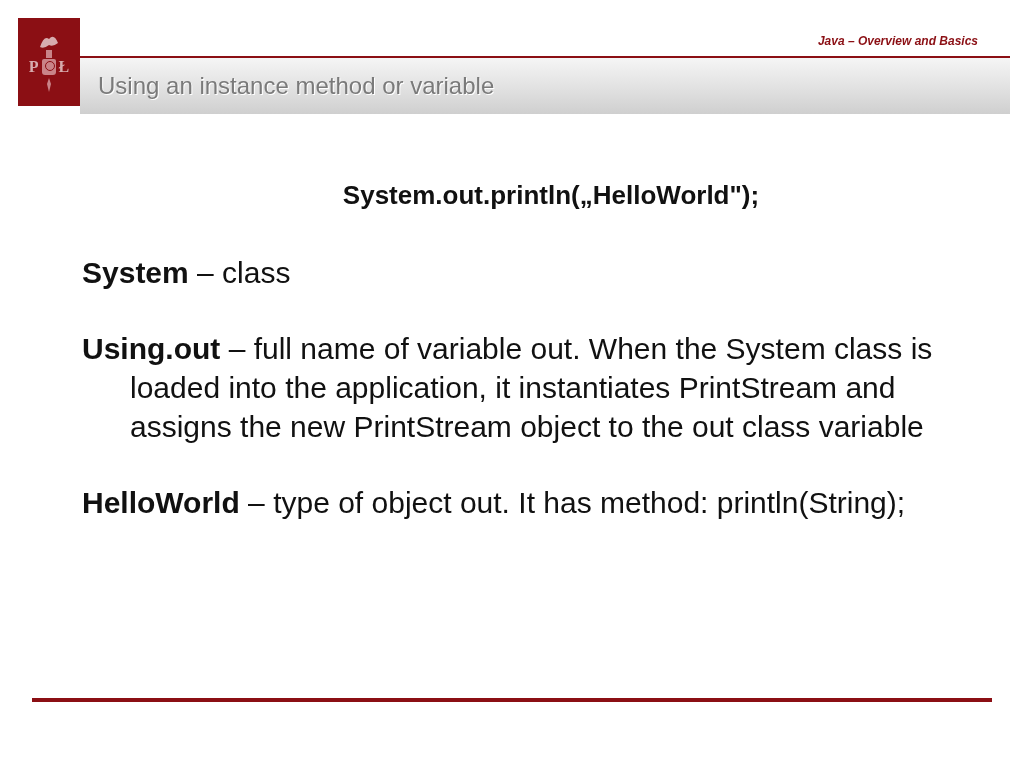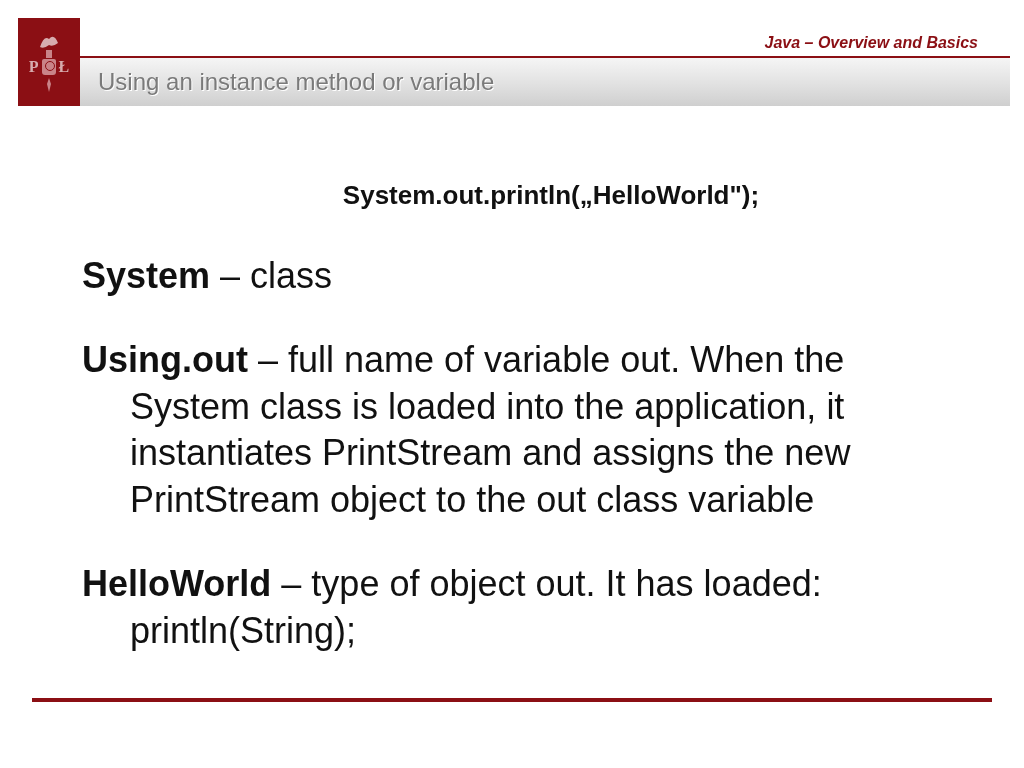--- a/index.html
+++ b/index.html
@@ -31,36 +31,36 @@
   .logo-shield::after{ content:""; position:absolute; left:3px; top:2px; width:8px; height:8px; border:1px solid #8b0f14; border-radius:50%; }
   .logo-tail  { width:8px; height:14px; margin-top:2px; }
 
   .course-label {
     position: absolute;
     top: 34px;
     right: 46px;
     color: #8b0f14;
     font-style: italic;
     font-weight: bold;
-    font-size: 16px;
+    font-size: 12px;
   }
   .thin-rule {
     position: absolute;
     left: 80px;
     right: 14px;
     top: 56px;
     height: 2px;
     background: #8b0f14;
   }
   .title-bar {
     position: absolute;
     left: 80px;
     right: 14px;
     top: 58px;
-    height: 48px;
+    height: 56px;
     background: linear-gradient(to bottom, #f5f5f5 0%, #e1e1e1 55%, #cfcfcf 100%);
     display: flex;
     align-items: center;
     padding-left: 18px;
   }
   .title-bar span {
     font-size: 24px;
     color: #7a7a7a;
     text-shadow: 1px 1px 0 #ffffff;
   }
@@ -73,21 +73,21 @@
     color: #111;
   }
   .headline {
     font-size: 26px;
     font-weight: bold;
     text-align: center;
     margin-bottom: 42px;
     padding-left: 60px;
   }
   .entry {
-    font-size: 36px;
+    font-size: 30px;
     line-height: 1.3;
     margin-bottom: 28px;
     padding-left: 48px;
     text-indent: -48px;
     margin-top: 37px;
   }
   .entry b { font-weight: bold; }
 
   .bottom-rule {
     position: absolute;
@@ -125,17 +125,17 @@
 <div class="content">
   <div class="headline">System.out.println(„HelloWorld");</div>
 
   <div class="entry">
     <b>System</b><span> – class</span>
   </div>
   <div class="entry">
     <b>Using.out</b><span> – full name of variable out. When the System class is loaded into the application, it instantiates PrintStream and assigns the new PrintStream object to the out class variable</span>
   </div>
   <div class="entry">
-    <b>HelloWorld</b><span> – type of object out. It has loaded: println(String);</span>
+    <b>HelloWorld</b><span> – type of object out. It has method: println(String);</span>
   </div>
 </div>
 
 <div class="bottom-rule"></div>
 
 </body></html>

